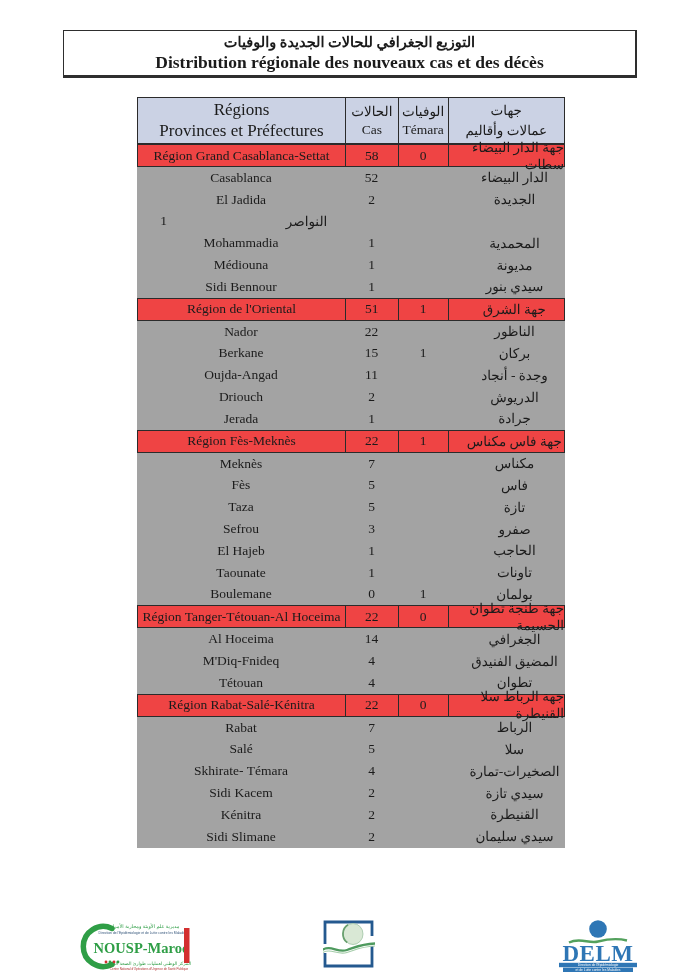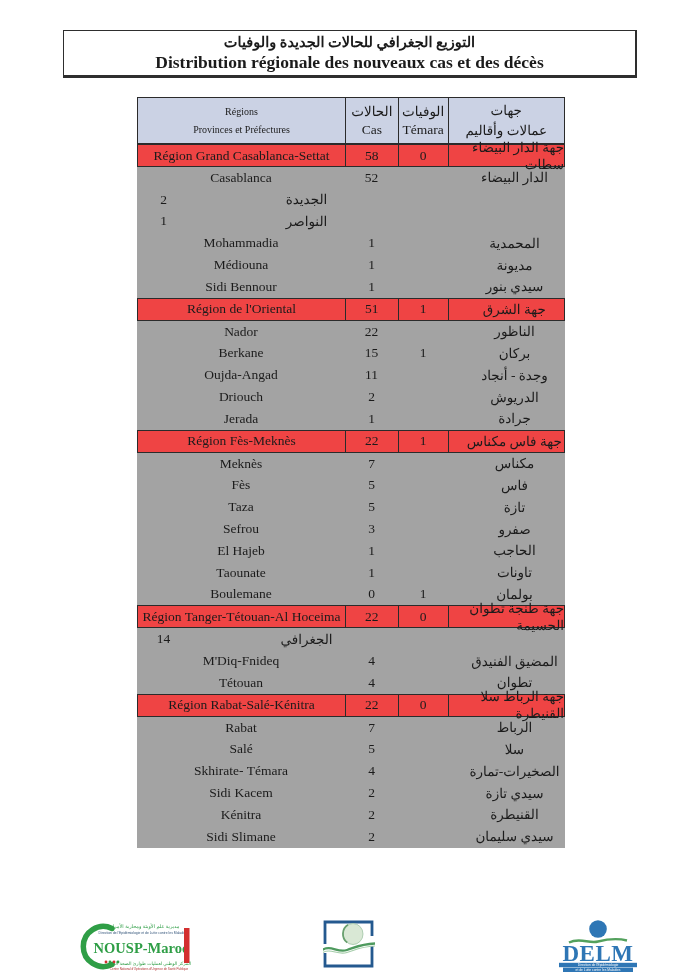--- a/index.html
+++ b/index.html
@@ -29,22 +29,22 @@
     display:flex;height:47px;box-sizing:border-box;
     background:#cbd2e4;border:1.5px solid #2b2b2b;
   }
   .thead .cell{flex-direction:column;justify-content:space-evenly;padding:2px 0;}
   .thead .cell + .cell{border-left:1.5px solid #2b2b2b;}
   .row{display:flex;height:21.8px;box-sizing:border-box;background:#a3a3a3;}
   .row.region{
     height:23px;background:#ef4444;border:1.5px solid #2b2b2b;
   }
   .row.region .cell + .cell{border-left:1.5px solid #2b2b2b;}
-  .hline1{font-size:10px;text-align:center;}
-  .hline2{font-size:10px;}
+  .hline1{font-size:17px;text-align:center;}
+  .hline2{font-size:17px;}
   .ar-text{direction:rtl;}
   
   .footer{position:absolute;left:0;top:914px;width:699px;height:60px;}
   .logo{position:absolute;}
   .logo-nousp{left:76px;top:5px;}
   .logo-ministry{left:323px;top:6px;}
   .logo-delm{left:553px;top:5px;}
   svg text{font-family:"Liberation Sans","DejaVu Sans",sans-serif;}
   svg text.serifish{font-family:"Liberation Serif","DejaVu Serif",serif;}
 </style>
@@ -82,20 +82,21 @@
         <div class="cell c3">0</div>
         <div class="cell c4" dir="rtl">جهة الدار البيضاء سطات</div>
       </div>
       <div class="row detail">
         <div class="cell c1">Casablanca</div>
         <div class="cell c2">52</div>
         <div class="cell c3"></div>
         <div class="cell c4" dir="rtl">الدار البيضاء</div>
       </div>
       <div class="row detail">
+        <div class="cell c1">El Jadida</div>
         <div class="cell c2">2</div>
         <div class="cell c3"></div>
         <div class="cell c4" dir="rtl">الجديدة</div>
       </div>
       <div class="row detail">
         <div class="cell c2">1</div>
         <div class="cell c3"></div>
         <div class="cell c4" dir="rtl">النواصر</div>
       </div>
       <div class="row detail">
@@ -200,20 +201,21 @@
         <div class="cell c3">1</div>
         <div class="cell c4" dir="rtl">بولمان</div>
       </div>
       <div class="row region">
         <div class="cell c1">Région Tanger-Tétouan-Al Hoceima</div>
         <div class="cell c2">22</div>
         <div class="cell c3">0</div>
         <div class="cell c4" dir="rtl">جهة طنجة تطوان الحسيمة</div>
       </div>
       <div class="row detail">
+        <div class="cell c1">Al Hoceima</div>
         <div class="cell c2">14</div>
         <div class="cell c3"></div>
         <div class="cell c4" dir="rtl">الجغرافي</div>
       </div>
       <div class="row detail">
         <div class="cell c1">M'Diq-Fnideq</div>
         <div class="cell c2">4</div>
         <div class="cell c3"></div>
         <div class="cell c4" dir="rtl">المضيق الفنيدق</div>
       </div>

